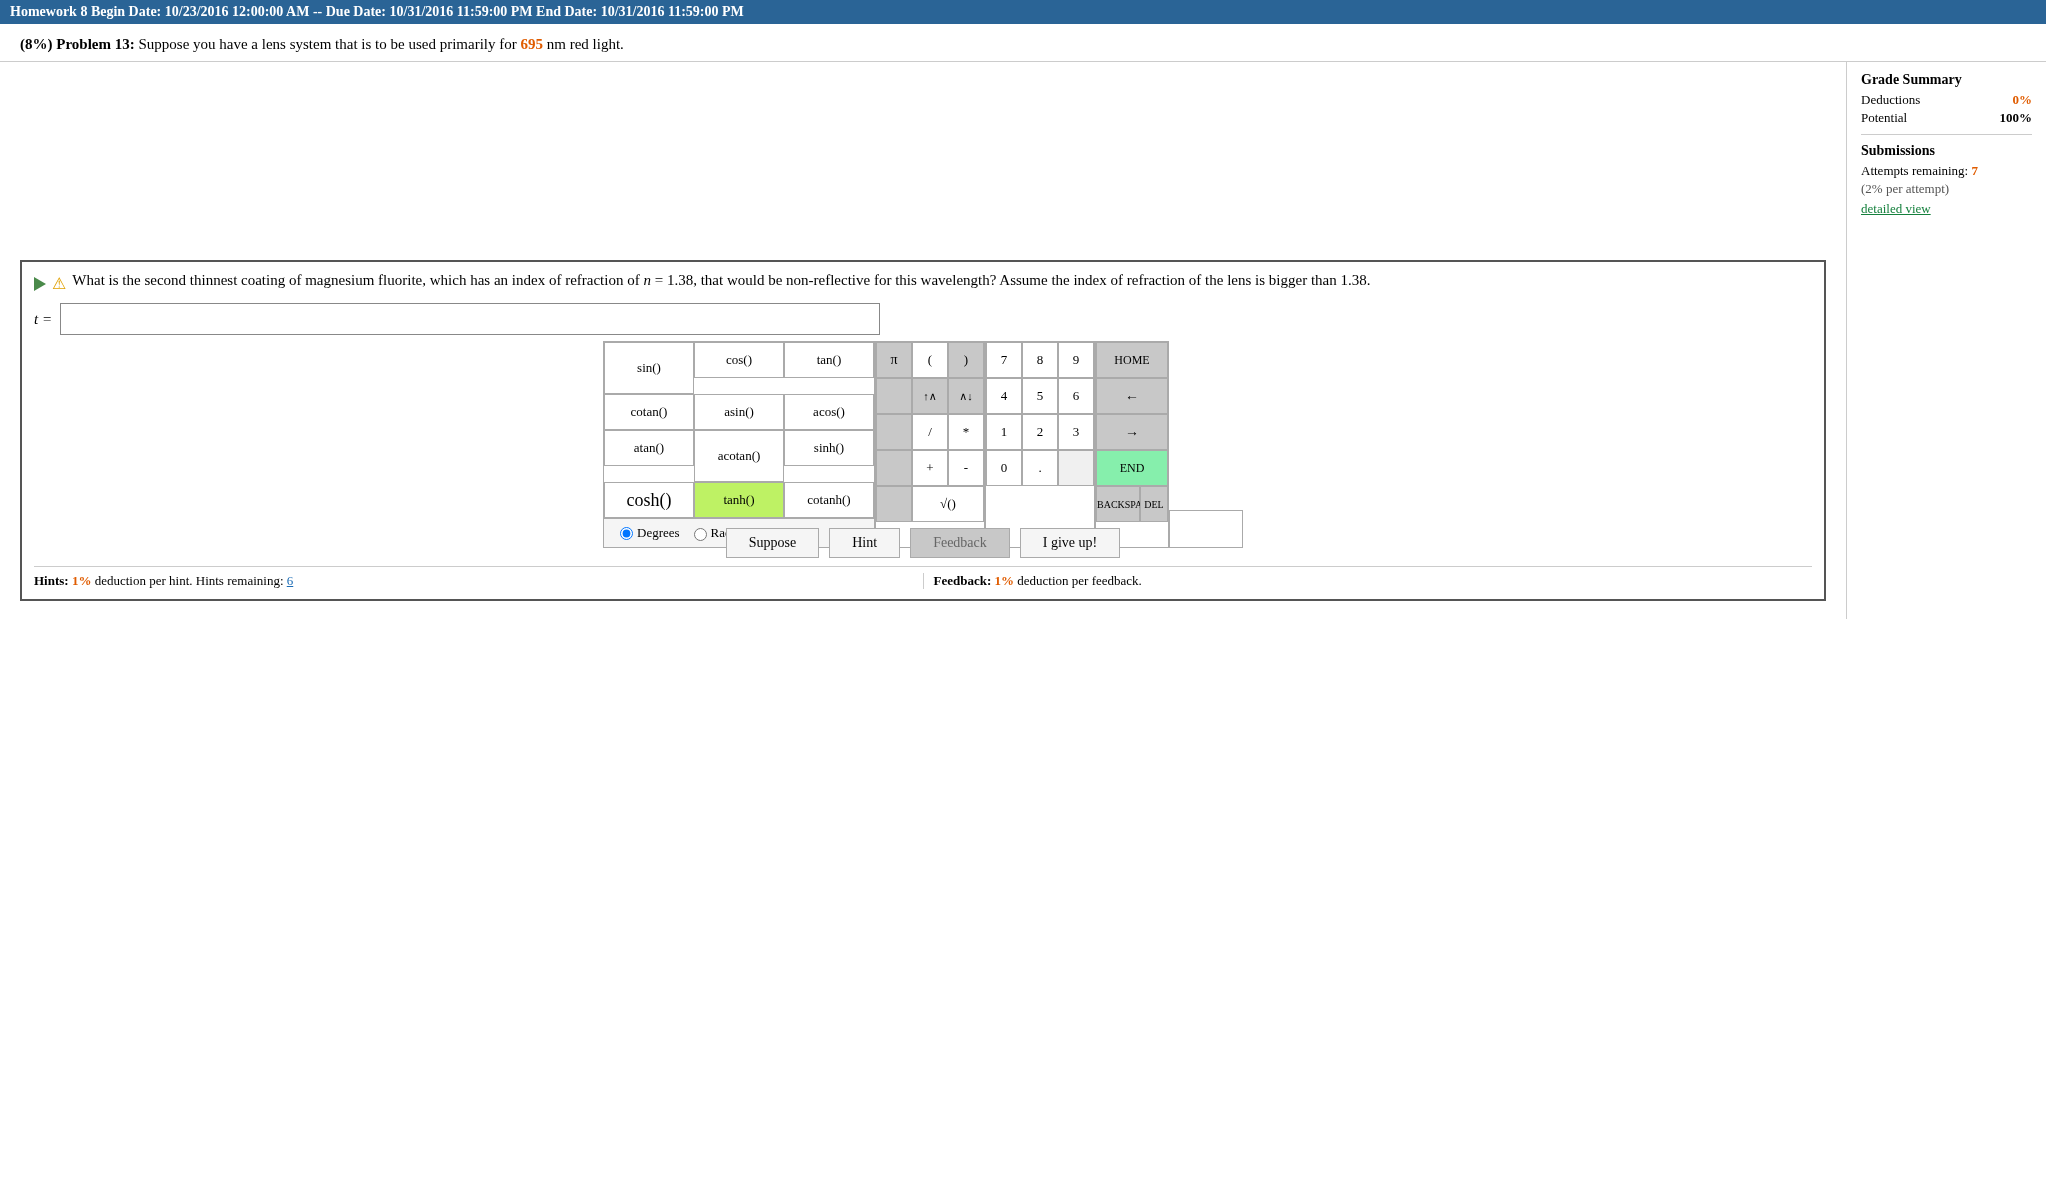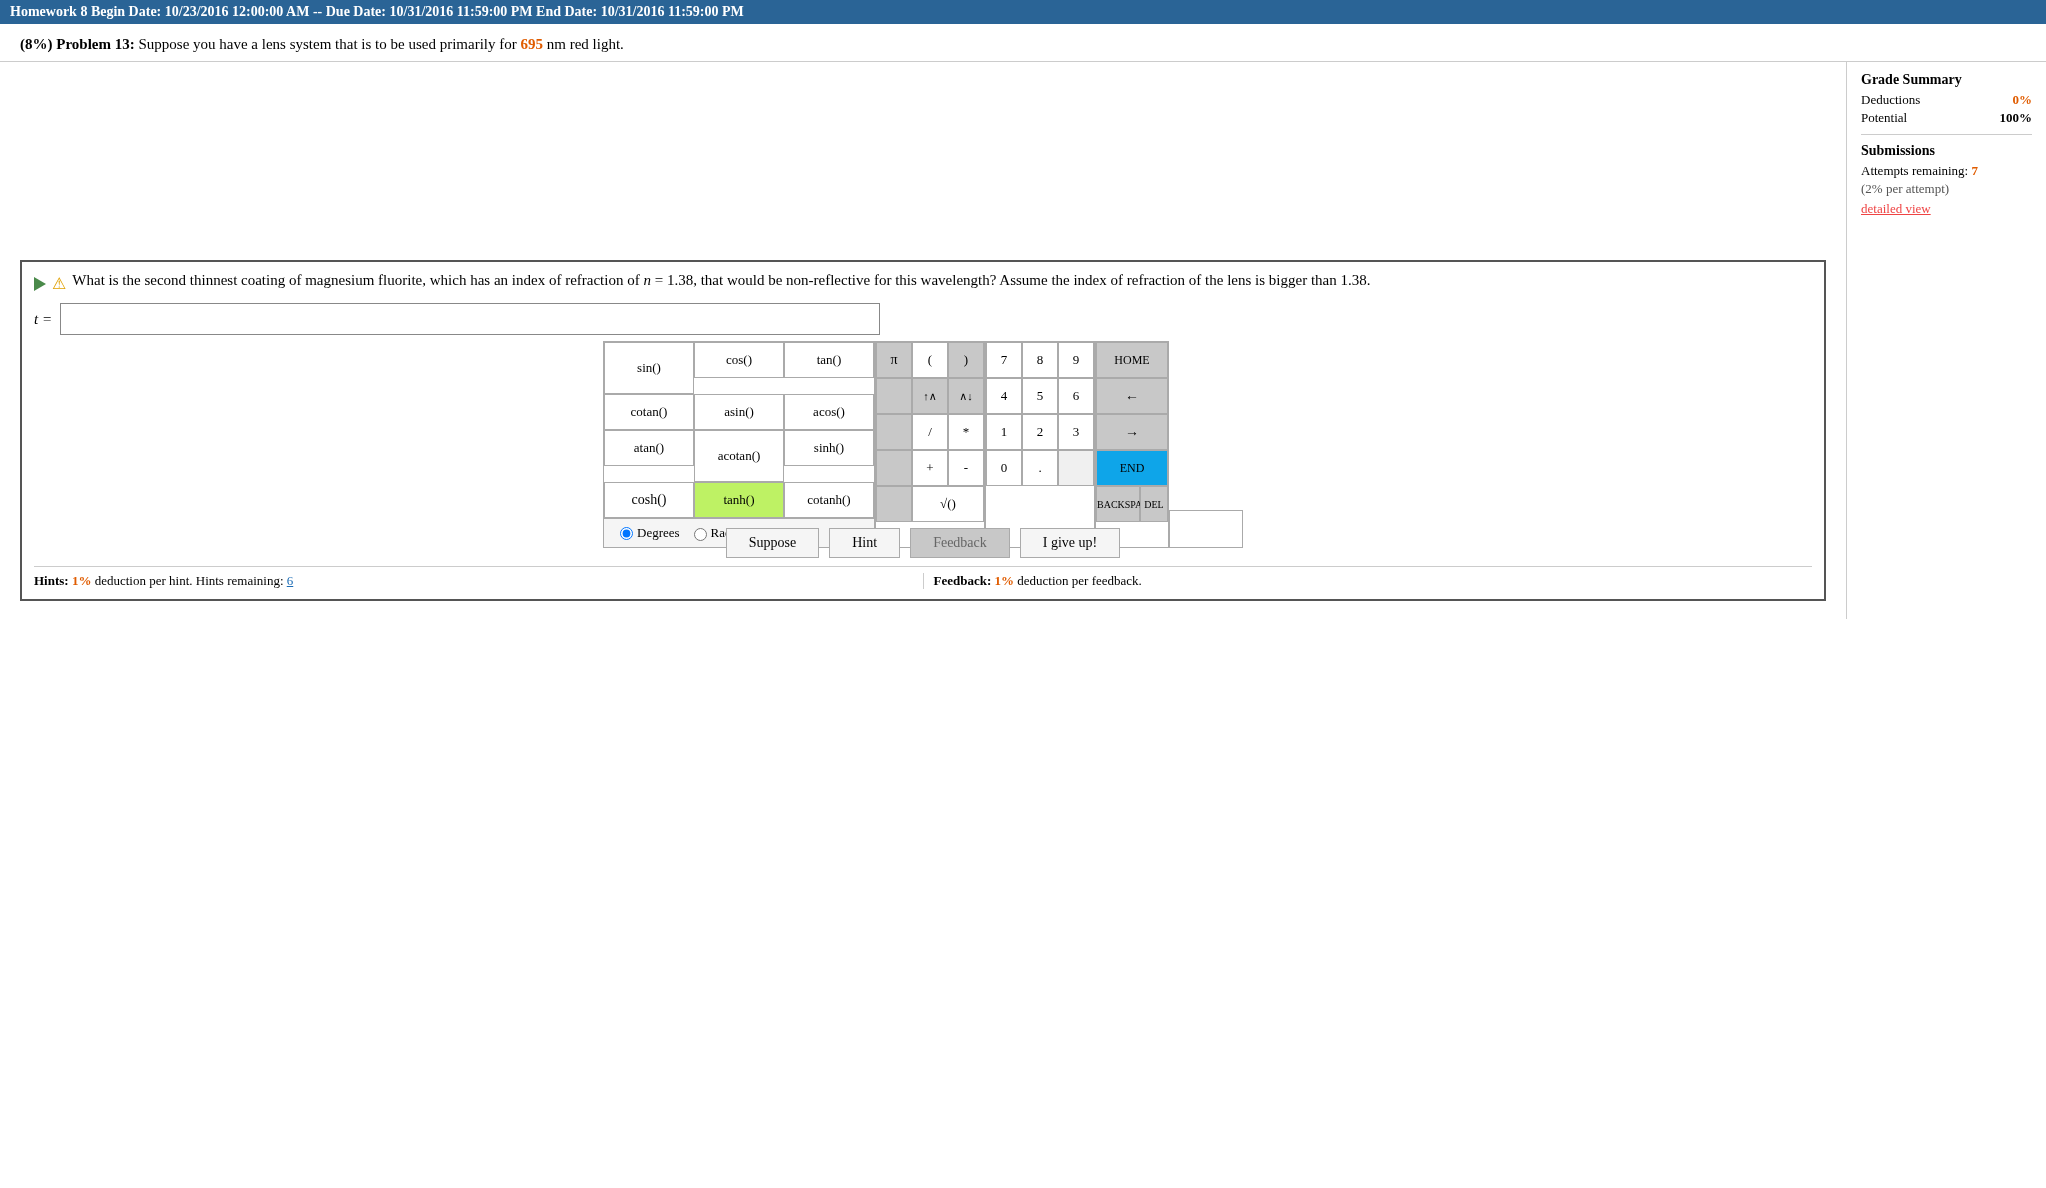--- a/index.html
+++ b/index.html
@@ -222,21 +222,21 @@
             <div style="display:grid; grid-template-columns: repeat(3, 90px);">
               <button style="height:52px; border:1px solid #aaa; background:#fff; font-family:Georgia,serif; font-size:13px; cursor:pointer;">sin()</button>
               <button style="height:36px; border:1px solid #aaa; background:#fff; font-family:Georgia,serif; font-size:13px; cursor:pointer;">cos()</button>
               <button style="height:36px; border:1px solid #aaa; background:#fff; font-family:Georgia,serif; font-size:13px; cursor:pointer;">tan()</button>
               <button style="height:36px; border:1px solid #aaa; background:#fff; font-family:Georgia,serif; font-size:13px; cursor:pointer;">cotan()</button>
               <button style="height:36px; border:1px solid #aaa; background:#fff; font-family:Georgia,serif; font-size:13px; cursor:pointer;">asin()</button>
               <button style="height:36px; border:1px solid #aaa; background:#fff; font-family:Georgia,serif; font-size:13px; cursor:pointer;">acos()</button>
               <button style="height:36px; border:1px solid #aaa; background:#fff; font-family:Georgia,serif; font-size:13px; cursor:pointer;">atan()</button>
               <button style="height:52px; border:1px solid #aaa; background:#fff; font-family:Georgia,serif; font-size:13px; cursor:pointer;">acotan()</button>
               <button style="height:36px; border:1px solid #aaa; background:#fff; font-family:Georgia,serif; font-size:13px; cursor:pointer;">sinh()</button>
-              <button style="height:36px; border:1px solid #aaa; background:#fff; font-family:Georgia,serif; font-size:14px; cursor:pointer;">cosh()</button>
+              <button style="height:36px; border:1px solid #aaa; background:#fff; font-family:Georgia,serif; font-size:18px; cursor:pointer;">cosh()</button>
               <button style="height:36px; border:1px solid #aaa; background:#bef264; font-family:Georgia,serif; font-size:13px; cursor:pointer;">tanh()</button>
               <button style="height:36px; border:1px solid #aaa; background:#fff; font-family:Georgia,serif; font-size:13px; cursor:pointer;">cotanh()</button>
             </div>
 
             <div style="display:flex; align-items:center; gap:14px; padding:6px 16px; background:#f5f5f5; border-top:1px solid #aaa; font-size:13px; font-family:Georgia,serif;">
               <label style="display:flex; align-items:center; gap:4px; cursor:pointer;">
                 <input type="radio" name="angle" value="degrees" checked="" style="">
                 <span>Degrees</span>
               </label>
               <label style="display:flex; align-items:flex-end; gap:4px; cursor:pointer;">
@@ -275,21 +275,21 @@
             <button style="border:1px solid #aaa; background:#fff; font-size:13px; font-family:Georgia,serif; cursor:pointer;">3</button>
             <button style="border:1px solid #aaa; background:#fff; font-size:13px; font-family:Georgia,serif; cursor:pointer;">0</button>
             <button style="border:1px solid #aaa; background:#fff; font-size:13px; font-family:Georgia,serif; cursor:pointer;">.</button>
             <div style="border:1px solid #aaa; background:#f0f0f0;"></div>
           </div>
 
           <div style="display:grid; grid-template-columns: repeat(1, 72px); grid-template-rows: repeat(5, 36px); border:1px solid #aaa;">
             <button style="border:1px solid #aaa; background:#c8c8c8; font-size:12px; font-family:Georgia,serif; cursor:pointer; width:72px;">HOME</button>
             <button style="border:1px solid #aaa; background:#c8c8c8; font-size:14px; font-family:Georgia,serif; cursor:pointer; width:72px;">←</button>
             <button style="border:1px solid #aaa; background:#c8c8c8; font-size:14px; font-family:Georgia,serif; cursor:pointer; width:72px;">→</button>
-            <button style="border:1px solid #aaa; background:#0ea5e9; font-size:12px; font-family:Georgia,serif; cursor:pointer; width:72px;">END</button>
+            <button style="border:1px solid #aaa; background:#86efac; font-size:12px; font-family:Georgia,serif; cursor:pointer; width:72px;">END</button>
             <div style="display:grid; grid-template-columns: 44px 28px; width:72px;">
               <button style="border:1px solid #aaa; background:#c8c8c8; font-size:10px; font-family:Georgia,serif; cursor:pointer; height:36px;">BACKSPACE</button>
               <button style="border:1px solid #aaa; background:#c8c8c8; font-size:10px; font-family:Georgia,serif; cursor:pointer; height:36px;">DEL</button>
             </div>
           </div>
 
           <div style="display:grid; grid-template-columns: repeat(1, 72px); grid-template-rows: 36px; border:1px solid #aaa; align-self:end; margin-left:0;">
           </div>
 
         </div>
@@ -332,15 +332,15 @@
       <span>Potential</span>
       <span class="val-black">100%</span>
     </div>
     <div class="grade-divider"></div>
     <div class="submissions-title">Submissions</div>
     <div class="attempts-text">
       <span>Attempts remaining:</span>
       <span class="attempts-num">7</span>
     </div>
     <div class="deduction-text">(2% per attempt)</div>
-    <div style="color:#ef4444; text-decoration:underline; cursor:pointer; font-size:13px;">detailed view</div>
+    <div style="color:#15803d; text-decoration:underline; cursor:pointer; font-size:13px;">detailed view</div>
   </div>
 </div>
 
 </body></html>

